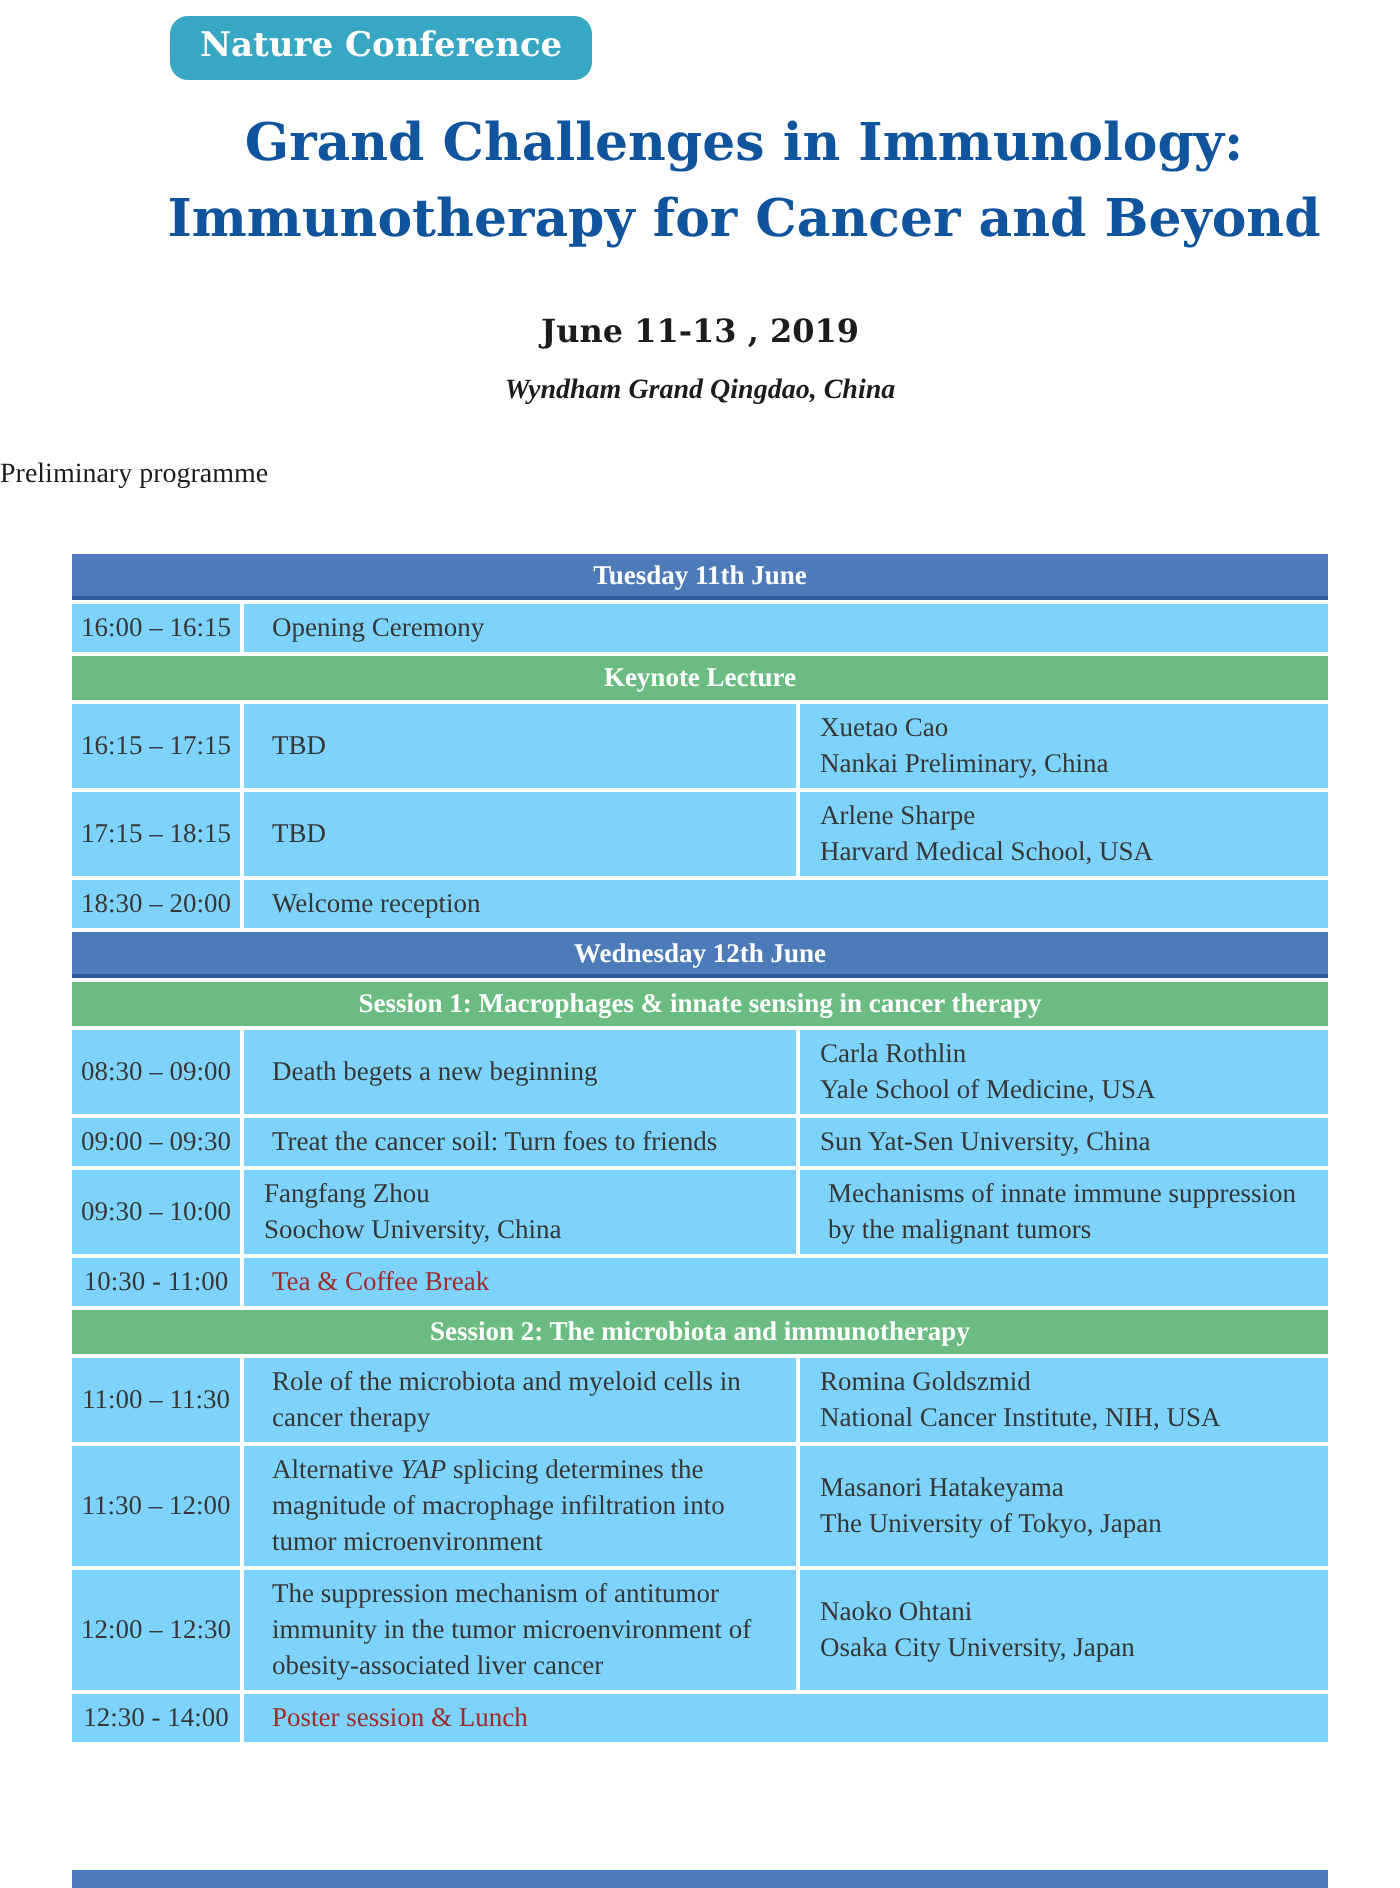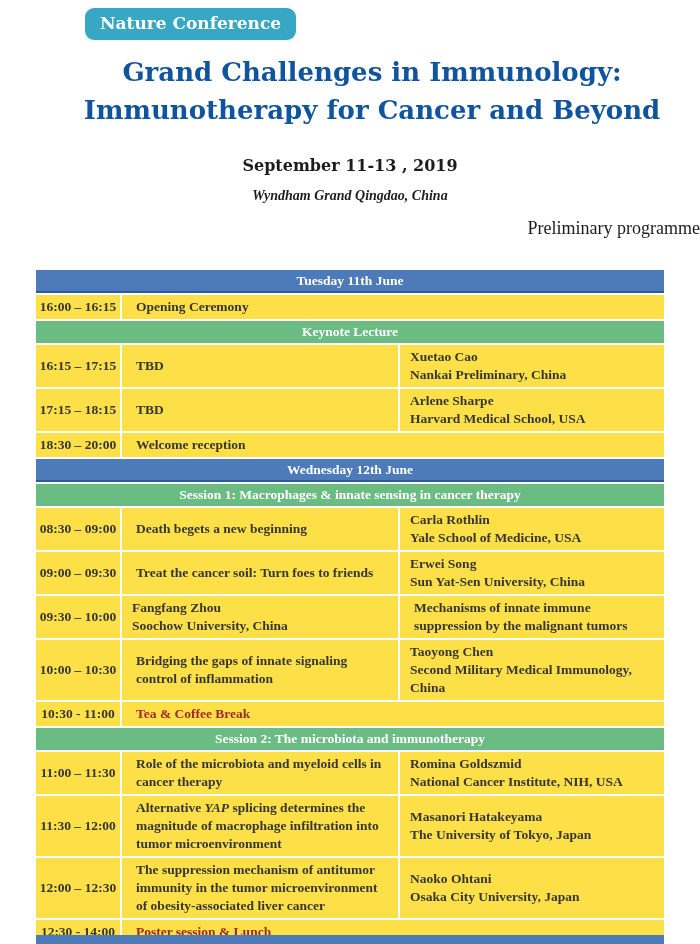--- a/index.html
+++ b/index.html
@@ -46,23 +46,23 @@
   }
   .venue {
     margin-top: 13px;
     text-align: center;
     font-style: italic;
     font-weight: bold;
     font-size: 14px;
     color: #1c1c1c;
   }
   .note {
-    margin-top: 14px;
-    text-align: right;
-    font-size: 18px;
+    margin-top: 26px;
+    text-align: left;
+    font-size: 14px;
     color: #1c1c1c;
   }
 
   
   .schedule {
     margin: 31px 36px 0 36px;
     width: 628px;
   }
   .band {
     width: 100%;
@@ -84,27 +84,26 @@
     padding: 3px 0 3px;
   }
   .srow {
     display: grid;
     grid-template-columns: 84px 276px 264px;
     column-gap: 2px;
     margin-bottom: 2px;
   }
   .srow.merged { grid-template-columns: 84px 1fr; }
   .cell {
-    background: #fde047;
+    background: #7dd3fc;
     font-size: 13.5px;
     line-height: 18px;
     display: flex;
     flex-direction: column;
     justify-content: center;
-    font-weight: bold;
   }
   .cell.time {
     align-items: center;
     text-align: center;
     padding: 3px 2px;
   }
   .cell.ttl { padding: 3px 10px 3px 14px; }
   .cell.ttl.break { color: #a02b2a; }
   .cell.speaker { padding: 3px 6px 3px 10px; }
   .cell.ttl i { font-style: italic; }
@@ -120,21 +119,21 @@
 </style>
 </head>
 <body>
 
 
 
 <div class="badge">Nature Conference</div>
 
 <h1 class="main-title"><span>Grand Challenges in Immunology:</span><br><span>Immunotherapy for Cancer and Beyond</span></h1>
 
-<div class="dates">September 11-13 , 2019</div>
+<div class="dates">June 11-13 , 2019</div>
 <div class="venue">Wyndham Grand Qingdao, China</div>
 <div class="note">Preliminary programme</div>
 
 <div class="schedule" id="schedule">
     <div class="band day">Tuesday 11th June</div>
     <div class="srow merged">
       <div class="cell time">16:00 – 16:15</div>
       <div class="cell ttl">Opening Ceremony</div>
     </div>
     <div class="band session">Keynote Lecture</div>
@@ -165,39 +164,30 @@
       <div class="cell ttl">Death begets a new beginning</div>
       <div class="cell speaker">
         <div>Carla Rothlin</div>
         <div>Yale School of Medicine, USA</div>
       </div>
     </div>
     <div class="srow">
       <div class="cell time">09:00 – 09:30</div>
       <div class="cell ttl">Treat the cancer soil: Turn foes to friends</div>
       <div class="cell speaker">
-        <div>Erwei Song</div>
         <div>Sun Yat-Sen University, China</div>
       </div>
     </div>
     <div class="srow">
       <div class="cell time">09:30 – 10:00</div>
       <div class="cell speaker">
         <div>Fangfang Zhou</div>
         <div>Soochow University, China</div>
       </div>
       <div class="cell ttl">Mechanisms of innate immune suppression by the malignant tumors</div>
-    </div>
-    <div class="srow">
-      <div class="cell time">10:00 – 10:30</div>
-      <div class="cell ttl">Bridging the gaps of innate signaling control of inflammation</div>
-      <div class="cell speaker">
-        <div>Taoyong Chen</div>
-        <div>Second Military Medical Immunology, China</div>
-      </div>
     </div>
     <div class="srow merged">
       <div class="cell time">10:30 - 11:00</div>
       <div class="cell ttl break">Tea &amp; Coffee Break</div>
     </div>
     <div class="band session">Session 2: The microbiota and immunotherapy</div>
     <div class="srow">
       <div class="cell time">11:00 – 11:30</div>
       <div class="cell ttl">Role of the microbiota and myeloid cells in cancer therapy</div>
       <div class="cell speaker">

